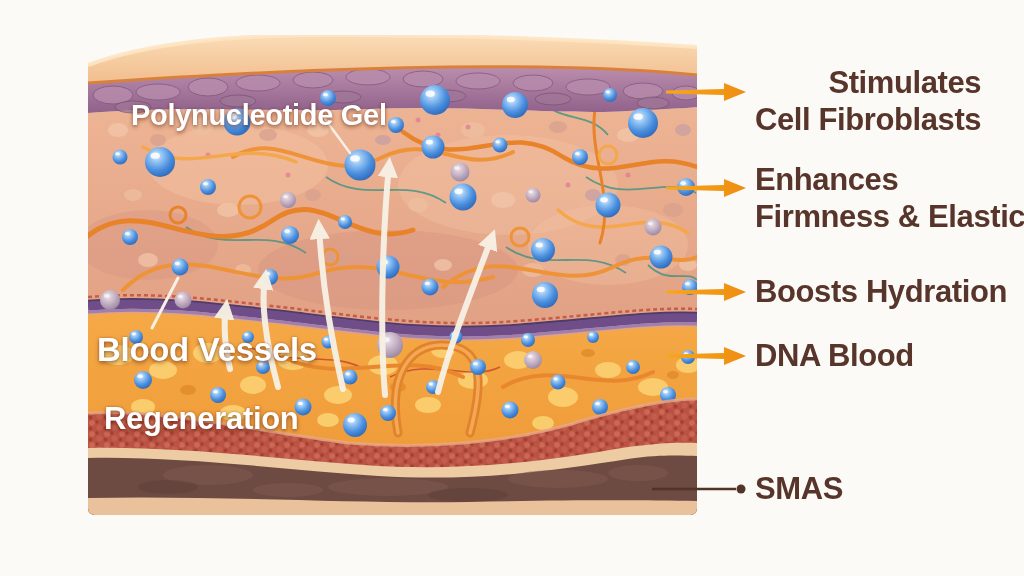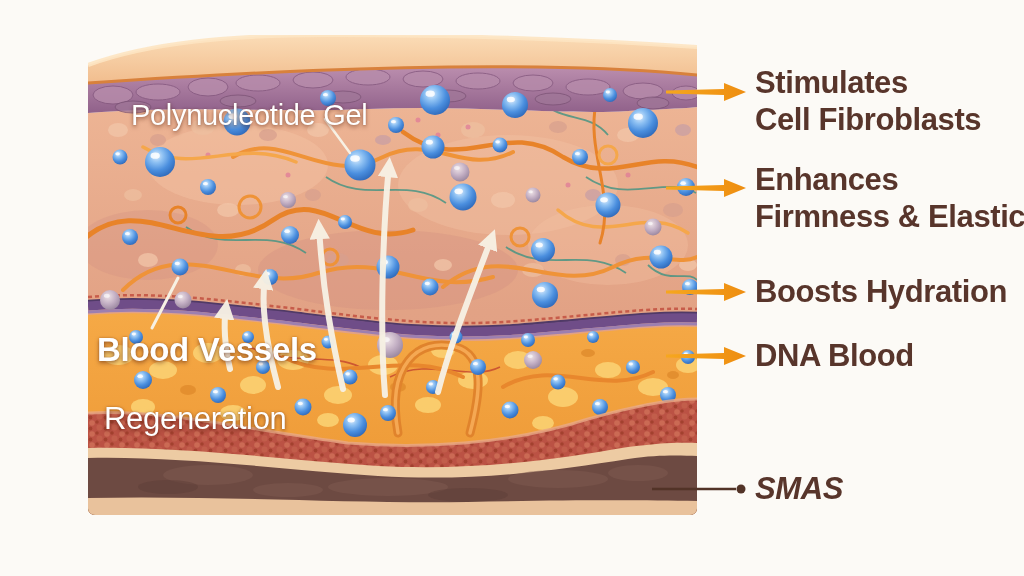--- a/index.html
+++ b/index.html
@@ -11,40 +11,40 @@
   #stage{position:absolute;inset:0;}
 
   
   #illus{
     position:absolute;left:88px;top:35px;width:609px;height:480px;
   }
   #illus svg{display:block;}
 
   
   .inner-label{
-    position:absolute;color:#ffffff;font-weight:normal;white-space:nowrap;
+    position:absolute;color:#ffffff;font-weight:bold;white-space:nowrap;
     text-shadow:0 2px 4px rgba(90,35,15,.55), 0 0 2px rgba(90,35,15,.35);
     letter-spacing:-0.3px;
   }
   #lbl-gel{left:131px;top:99px;font-size:29px;}
   #lbl-vessels{left:97px;top:331px;font-size:33px;font-weight:600;}
   #lbl-fibro{left:104px;top:401px;font-size:31px;}
 
   
   .ann-text{
     position:absolute;left:755px;color:#58352b;font-size:31px;font-weight:600;
     line-height:37px;letter-spacing:-0.4px;white-space:nowrap;
   }
   .ann-text .l2:empty{display:none;}
   .conn{position:absolute;left:664px;width:84px;height:24px;}
-  #ann1-t{top:64px;}   #ann1-a{top:80px;}
+  #ann1-t{top:64px;text-align:right;}   #ann1-a{top:80px;}
   #ann2-t{top:161px;}  #ann2-a{top:176px;}
   #ann3-t{top:273px;}  #ann3-a{top:280px;}
   #ann4-t{top:337px;}  #ann4-a{top:344px;}
-  #ann5-t{top:470px;font-style:italic;}
+  #ann5-t{top:470px;}
   #ann5-c{position:absolute;left:650px;top:483px;width:100px;height:12px;}
 </style>
 </head>
 <body>
 
 <div id="stage">
 
   <div id="illus">
     <svg width="609" height="480" viewBox="0 0 609 480">
       <defs>

